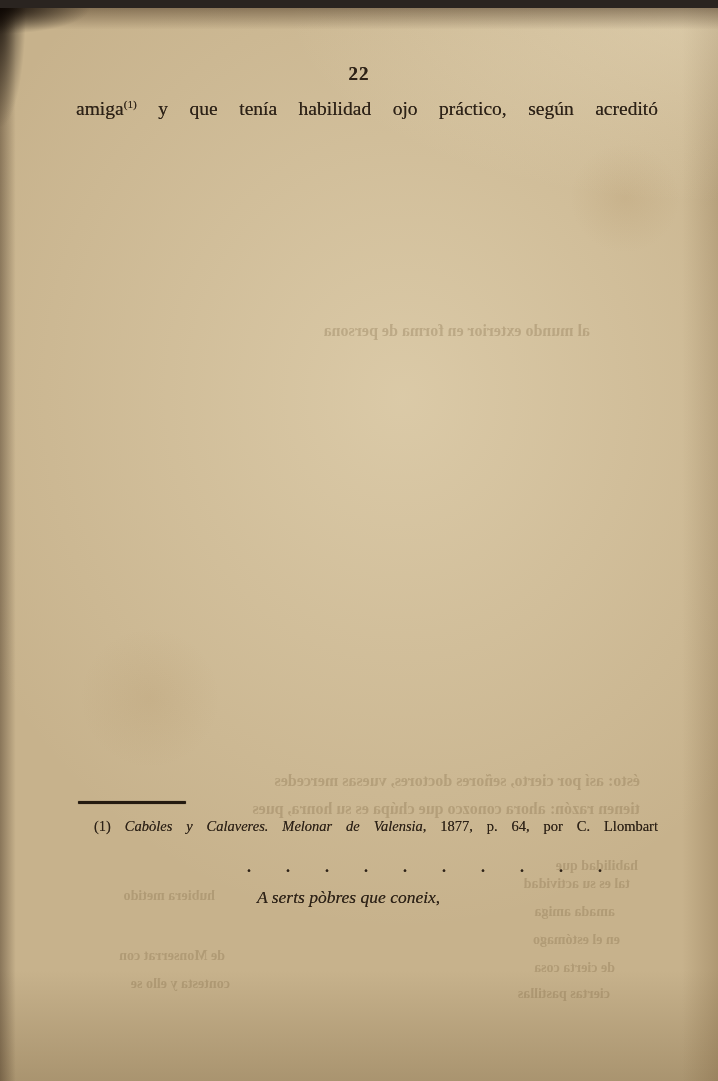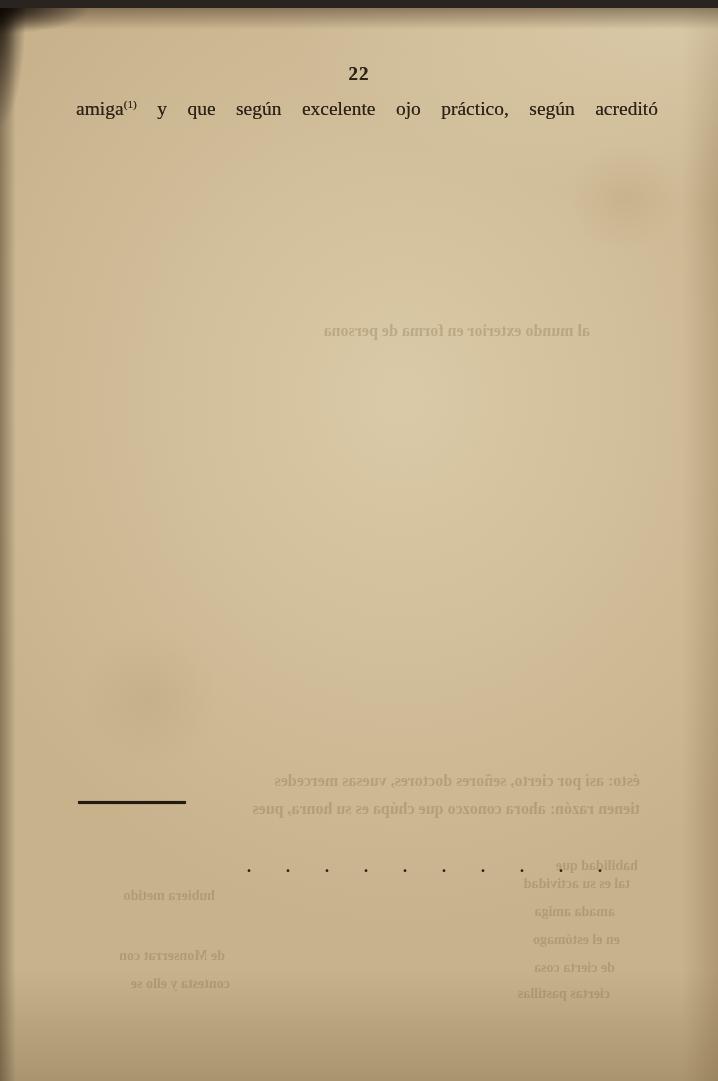--- a/index.html
+++ b/index.html
@@ -81,21 +81,21 @@
 </style>
 </head>
 <body>
 
 <div class="page">
 
   <div class="pagenum">22</div>
 
   <div class="main-text">
       <div class="para">
-        <div class="line"><span>amiga</span><span class="sup">(1)</span><span> y que según excelente ojo práctico, según acreditó</span></div>
+        <div class="line"><span>amiga</span><span class="sup">(1)</span><span> y que tenía habilidad ojo práctico, según acreditó</span></div>
         <div class="line"><span class="sup"></span></div>
         <div class="line"><span class="sup"></span></div>
         <div class="line"><span class="sup"></span></div>
         <div class="line"><span class="sup"></span></div>
         <div class="line"><span class="sup"></span></div>
         <div class="line"><span class="sup"></span></div>
         <div class="line"><span class="sup"></span></div>
         <div class="line last-left"><span class="sup"></span></div>
       </div>
       <div class="para indent">
@@ -114,26 +114,31 @@
       <div class="para indent">
         <div class="line"><span class="sup"></span></div>
         <div class="line"><span class="sup"></span></div>
         <div class="line"><span class="sup"></span></div>
         <div class="line"><span class="sup"></span></div>
       </div>
     </div>
 
   <div class="fn-rule"></div>
 
+  <div class="footnote">
+      <div class="line"><span>(1) </span><span class="i">Cabòles y Calaveres. Melonar de Valensia</span><span>, 1877, p. 64, por C. Llombart</span></div>
+      <div class="line last-left"><span class="sup"></span></div>
+    </div>
 
   <div class="dots">. . . . . . . . . .</div>
 
   <div class="verse">
       <div class="line"><span class="sup"></span></div>
       <div class="line"><span class="sup"></span></div>
+      <div class="line"><span class="i">A serts pòbres que coneix</span><span>,</span></div>
       <div class="line"><span class="sup"></span></div>
       <div class="line last-left"><span class="sup"></span></div>
     </div>
 
   <div>
       <div class="ghost" style="left: 250px; top: 314px; width: 340px; font-size: 16px;">al mundo exterior en forma de persona</div>
       <div class="ghost" style="left: 95px; top: 764px; width: 545px; font-size: 16px;">ésto: así por cierto, señores doctores, vuesas mercedes</div>
       <div class="ghost" style="left: 85px; top: 792px; width: 555px; font-size: 16px;">tienen razón: ahora conozco que chúpa es su honra, pues</div>
       <div class="ghost" style="left: 468px; top: 850px; width: 170px; font-size: 14px;">habilidad que</div>
       <div class="ghost" style="left: 490px; top: 868px; width: 140px; font-size: 14px;">tal es su actividad</div>

